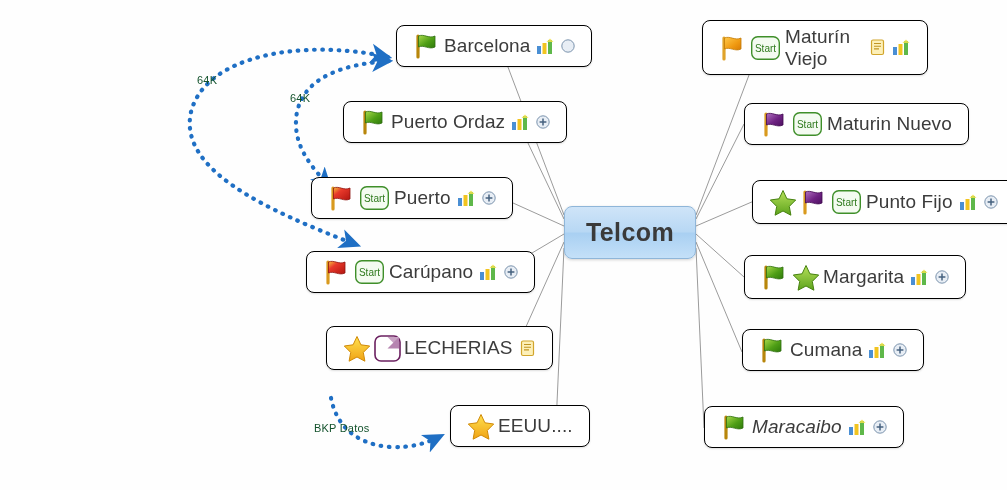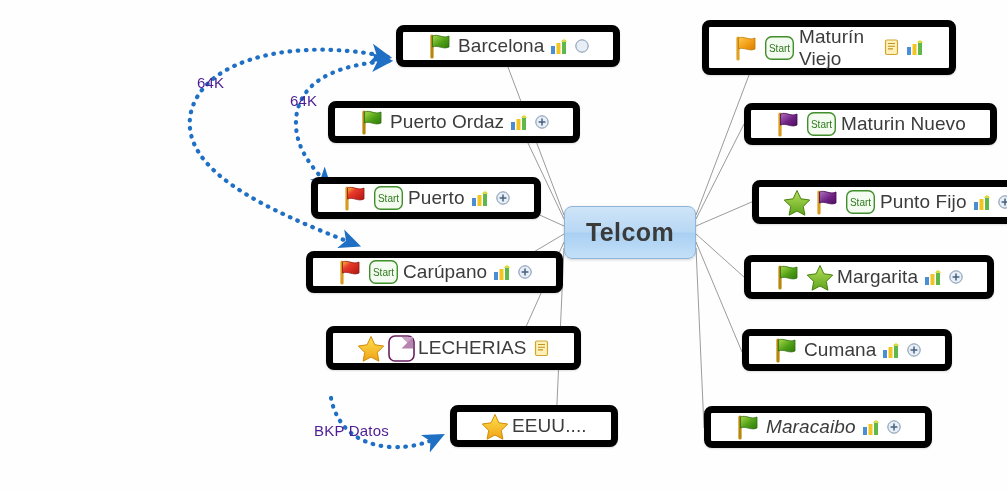--- a/index.html
+++ b/index.html
@@ -26,23 +26,23 @@
     pointer-events: none;
   }
 
   
   .node {
     position: absolute;
     box-sizing: border-box;
     display: flex;
     align-items: center;
     background: #ffffff;
-    border: 7px solid #000000;
+    border: 1px solid #000000;
     border-radius: 8px;
-    padding: 4px 24px;
+    padding: 4px 16px;
     box-shadow: 0 1px 2px rgba(0,0,0,0.13);
     white-space: nowrap;
   }
   .node .label {
     font-size: 19px;
     color: #3c3c3c;
     line-height: 1.12;
     letter-spacing: .1px;
   }
   .node.two-line .label { white-space: normal; }
@@ -70,22 +70,22 @@
   .ico.flag   { width: 28px; height: 26px; margin-right: 3px; }
   .ico.star   { width: 28px; height: 27px; margin-right: 3px; }
   .ico.start  { width: 29px; height: 24px; margin-right: 5px; margin-left: 1px; border-radius: 12px; }
   .ico.chart  { width: 19px; height: 17px; margin-left: 6px; }
   .ico.note   { width: 16px; height: 17px; margin-left: 7px; }
   .ico.plus   { width: 14px; height: 14px; margin-left: 6px; }
   .ico.square { width: 27px; height: 27px; margin-right: 3px; }
 
   .edge-label {
     position: absolute;
-    font-size: 15px;
-    color: #4c1d95;
+    font-size: 11px;
+    color: #14532d;
     letter-spacing: .2px;
     white-space: nowrap;
   }
 </style>
 </head>
 <body>
 
 <div id="canvas">
 
   <svg id="edges" viewBox="0 0 1007 490" xmlns="http://www.w3.org/2000/svg">
@@ -155,21 +155,21 @@
       </svg>
     </span>
     <span class="ico plus">
       <svg viewBox="0 0 14 14" width="14" height="14">
         <circle cx="7" cy="7" r="6.2" fill="#e8eef5" stroke="#7b93ad" stroke-width="1"></circle>
         <path d="M7 3.6 L7 10.4 M3.6 7 L10.4 7" stroke="#4a6party" stroke-width="1.5"></path>
       </svg>
     </span>
   </div>
 
-  <div class="node" style="left:328px; top:101px; height:42px;align-items:center;">
+  <div class="node" style="left:343px; top:101px; height:42px;align-items:center;">
     <span class="ico flag">
       <svg viewBox="0 0 28 26" width="28" height="26">
         <path d="M5 3 L5 24" stroke="#b8860b" stroke-width="3.2" fill="none" stroke-linecap="round"></path>
         <path d="M5.5 3 C11 0.5 16 6 22 3 L22 14 C16 17 11 11.5 5.5 14 Z" fill="url(#gf1)" stroke="#2f6d10" stroke-width="0.8"></path>
       </svg>
     </span>
     <span class="label">Puerto Ordaz</span>
     <span class="ico chart">
       <svg viewBox="0 0 19 17" width="19" height="17">
         <rect x="1" y="8" width="4" height="8" fill="#4a8fd4"></rect>

